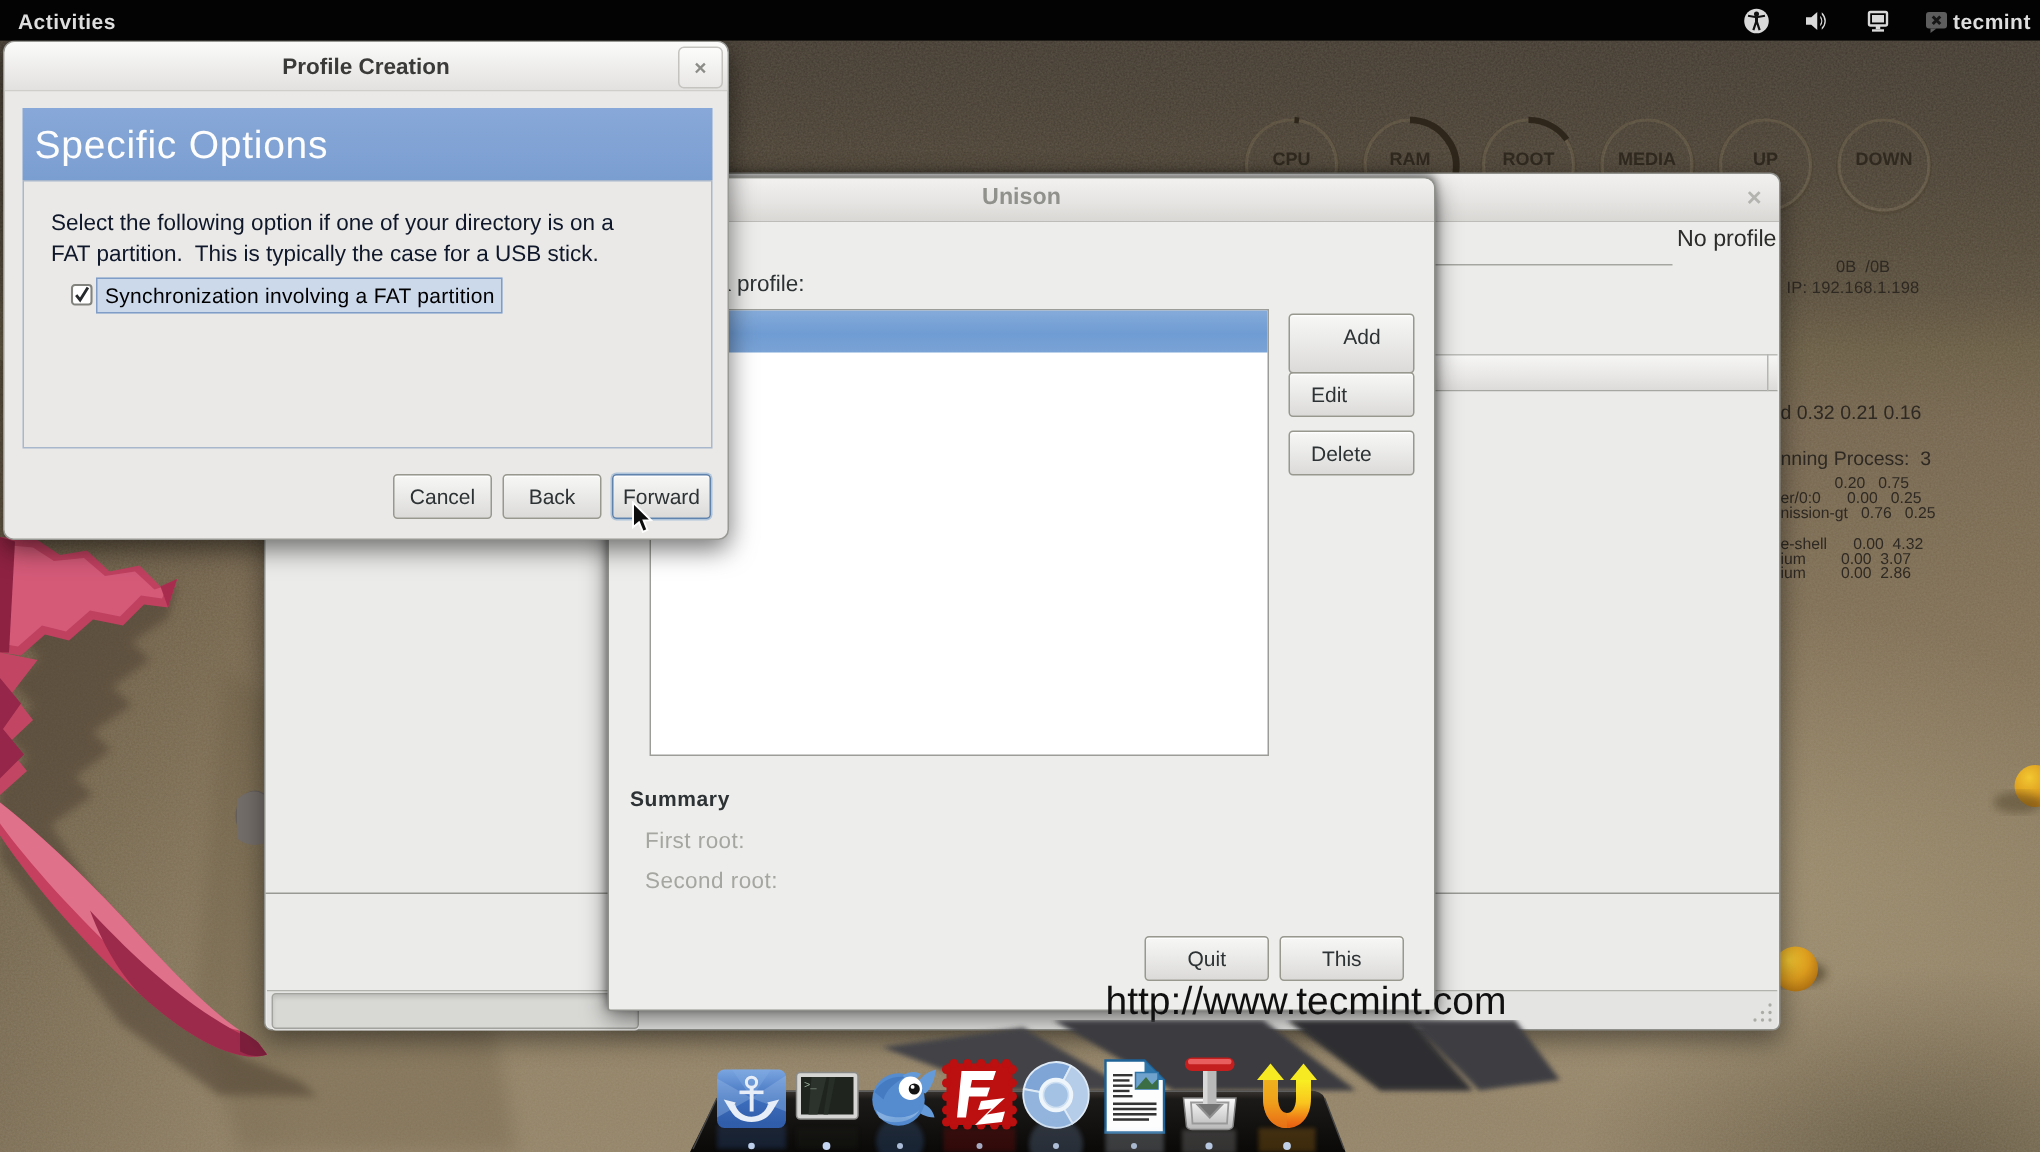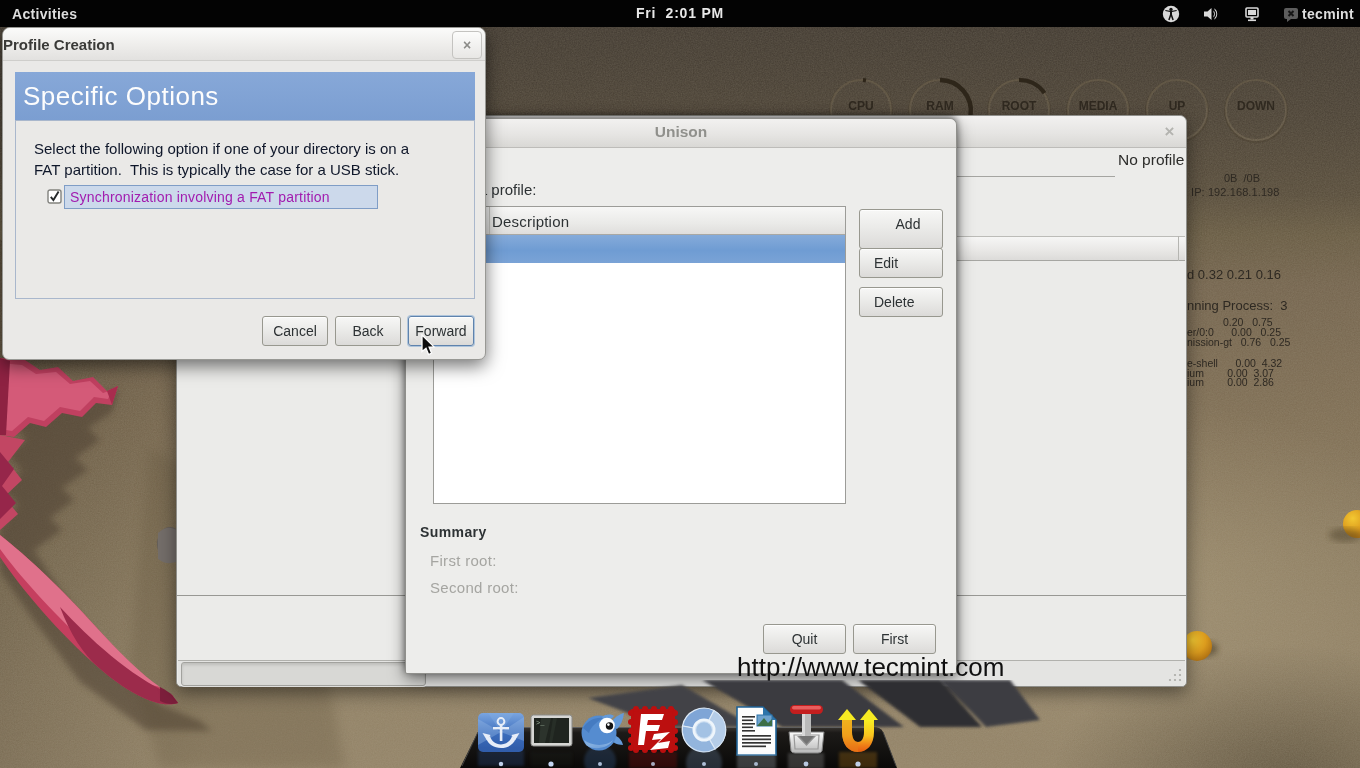--- a/index.html
+++ b/index.html
@@ -150,64 +150,59 @@
  </svg>
 </div>
 
 <div class="abs" id="winB" style="left:405px;top:118px;width:552px;height:556px;
  background:#ededeb;border:1px solid #8f8f8b;border-radius:7px 7px 2px 2px;box-sizing:border-box;
  box-shadow:0 5px 16px rgba(0,0,0,.5),0 -2px 6px rgba(0,0,0,.45);">
  <div class="tb" style="height:28px"></div>
  <div class="abs" style="left:0;top:4px;width:100%;text-align:center;font-size:15.5px;font-weight:bold;color:#90908c;">Unison</div>
  <div class="abs" style="left:27px;top:62px;font-size:15px;color:#2d3234;">Select a profile:</div>
  <div class="abs" style="left:27px;top:87px;width:413px;height:298px;background:#fff;border:1px solid #9c9c98;box-sizing:border-box;">
-  <div style="height:28px;background:linear-gradient(180deg,#f7f7f6,#eaeae8 60%,#dfdedc);border-bottom:1px solid #a8a8a4;box-sizing:border-box;position:relative;">
-   <div style="position:absolute;left:55px;top:0;width:1px;height:100%;background:#c6c6c2"></div>
-   <div style="position:absolute;left:58px;top:6px;font-size:15px;letter-spacing:.2px;color:#2d3234;">Description</div>
-  </div>
   <div style="height:28px;background:linear-gradient(180deg,#85abda,#6f9cd3 55%,#7aa3d6);"></div>
  </div>
  <div class="gtkbtn" style="left:453px;top:90px;width:84px;height:40px;line-height:28px;text-align:center;padding-left:14px;">Add</div>
  <div class="gtkbtn" style="left:453px;top:129px;width:84px;height:30px;line-height:28px;text-align:left;padding-left:14px;">Edit</div>
  <div class="gtkbtn" style="left:453px;top:168px;width:84px;height:30px;line-height:28px;text-align:left;padding-left:14px;">Delete</div>
  <div class="abs" style="left:14px;top:405px;font-size:14px;font-weight:bold;letter-spacing:.4px;color:#2d3234;">Summary</div>
  <div class="abs" style="left:24px;top:433px;font-size:15px;letter-spacing:.3px;color:#a5a5a1;">First root:</div>
  <div class="abs" style="left:24px;top:460px;font-size:15px;letter-spacing:.3px;color:#a5a5a1;">Second root:</div>
  <div class="gtkbtn" style="left:357px;top:505px;width:83px;height:30px;line-height:28px;">Quit</div>
- <div class="gtkbtn" style="left:447px;top:505px;width:83px;height:30px;line-height:28px;">First</div>
+ <div class="gtkbtn" style="left:447px;top:505px;width:83px;height:30px;line-height:28px;">This</div>
 </div>
 
 <div class="abs" id="dlg" style="left:2px;top:27px;width:484px;height:333px;
  background:#eae9e7;border:1px solid #989894;border-radius:8px 8px 7px 7px;box-sizing:border-box;
  box-shadow:0 6px 18px rgba(0,0,0,.55);">
  <div class="tb" style="height:32px;background:linear-gradient(180deg,#fbfbfa 0%,#efeeec 50%,#e2e1df 100%);border-bottom:1px solid #cfcecb;"></div>
- <div class="abs" style="left:0;top:8px;width:100%;text-align:left;font-size:15px;font-weight:bold;color:#3a3a38;">Profile Creation</div>
+ <div class="abs" style="left:0;top:8px;width:100%;text-align:center;font-size:15px;font-weight:bold;color:#3a3a38;">Profile Creation</div>
  <div class="abs" style="right:3px;top:3px;width:30px;height:28px;border:1px solid #c4c3c0;border-radius:4px;
    background:linear-gradient(180deg,#fcfcfb,#e8e7e5);box-sizing:border-box;text-align:center;line-height:26px;color:#8b8b88;font-size:14px;font-weight:bold;">×</div>
  <div class="abs" style="left:12px;top:44px;width:460px;height:48px;
    background:linear-gradient(180deg,#87a8d8,#7b9ed1);"></div>
  <div class="abs" style="left:20px;top:53px;font-size:26px;color:#fdfdfd;letter-spacing:.5px;">Specific Options</div>
  <div class="abs" style="left:12px;top:92px;width:460px;height:179px;border:1px solid #a9b7cc;box-sizing:border-box;"></div>
  <div class="abs" style="left:31px;top:110px;font-size:15px;color:#0f172a;line-height:21px;">Select the following option if one of your directory is on a<br>FAT partition.&nbsp; This is typically the case for a USB stick.</div>
  <svg class="abs" style="left:44px;top:161px" width="16" height="16">
   <rect x="1" y="1" width="13" height="13" rx="2" fill="#fff" stroke="#82827e" stroke-width="1.4"></rect>
   <path d="M3.8,7.8 L6.4,11 L11.6,2.6" fill="none" stroke="#26292b" stroke-width="1.9"></path>
  </svg>
- <div class="abs" style="left:61px;top:157px;width:314px;height:24px;background:#ccd9eb;border:1px solid #7f9dc6;box-sizing:border-box;
-   font-size:14px;letter-spacing:.2px;color:#a21caf;line-height:22px;padding-left:5px;">Synchronization involving a FAT partition</div>
+ <div class="abs" style="left:61px;top:157px;width:271px;height:24px;background:#ccd9eb;border:1px solid #7f9dc6;box-sizing:border-box;
+   font-size:14px;letter-spacing:.2px;color:#000000;line-height:22px;padding-left:5px;">Synchronization involving a FAT partition</div>
  <div class="gtkbtn" style="left:259px;top:288px;width:66px;height:30px;line-height:28px;">Cancel</div>
  <div class="gtkbtn" style="left:332px;top:288px;width:66px;height:30px;line-height:28px;">Back</div>
  <div class="gtkbtn" style="left:405px;top:288px;width:66px;height:30px;line-height:28px;border-color:#5f83ad;box-shadow:inset 0 1px 0 rgba(255,255,255,.8),0 0 0 1px rgba(114,159,207,.5);">Forward</div>
 </div>
 
 <div class="abs" style="left:737px;top:652px;font-size:26px;color:#101010;">http://www.tecmint.com</div>
 
 <div class="abs" style="left:0;top:0;width:1360px;height:27px;background:#030303;color:#e6e6e6;">
  <div class="abs" style="left:12px;top:6px;font-size:14px;font-weight:bold;letter-spacing:.3px;color:#dedede;">Activities</div>
- <div class="abs" style="left:0;top:5px;width:100%;text-align:center;font-size:14px;font-weight:bold;letter-spacing:.8px;color:#e8e8e8;">Fri&nbsp; 2:01 PM</div>
  <svg class="abs" style="left:1162px;top:5px" width="18" height="18" viewBox="0 0 18 18">
   <circle cx="9" cy="9" r="8.2" fill="#d9d9d9"></circle>
   <circle cx="9" cy="4.4" r="1.7" fill="#111"></circle>
   <path d="M3.2,6.1 L8,7 L8,9.5 L6.2,14.8 L7.6,15.3 L9,11.2 L10.4,15.3 L11.8,14.8 L10,9.5 L10,7 L14.8,6.1 L14.5,4.9 L9,5.9 L3.5,4.9 Z" fill="#111"></path>
  </svg>
  <svg class="abs" style="left:1202px;top:5px" width="18" height="18" viewBox="0 0 18 18" fill="#d9d9d9">
   <path d="M2,6.5 L5.5,6.5 L9.5,3 L9.5,15 L5.5,11.5 L2,11.5 Z"></path>
   <path d="M11.5,5.5 A5,5 0 0 1 11.5,12.5 L11.5,11 A3.6,3.6 0 0 0 11.5,7 Z"></path>
   <path d="M12.5,3.2 A7.5,7.5 0 0 1 12.5,14.8 L12.5,13.3 A6,6 0 0 0 12.5,4.7 Z"></path>
  </svg>

